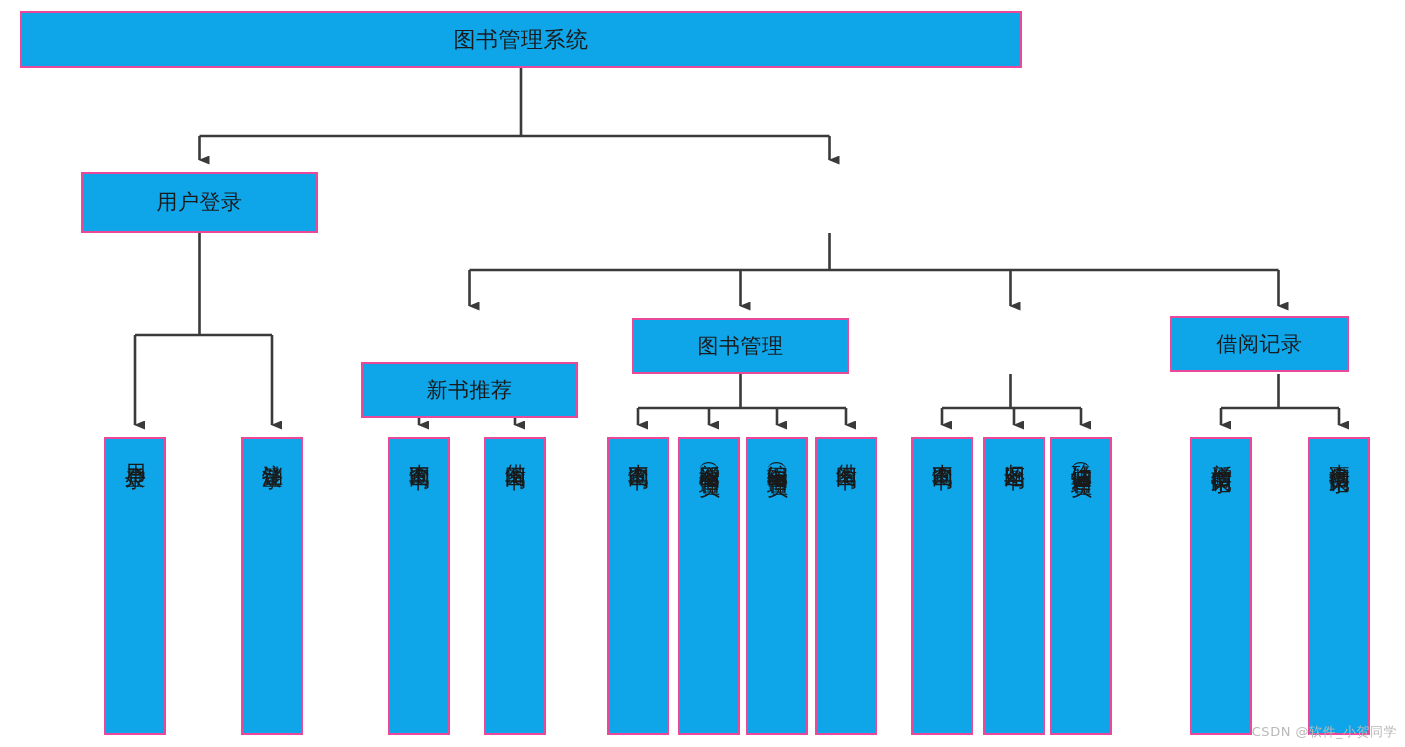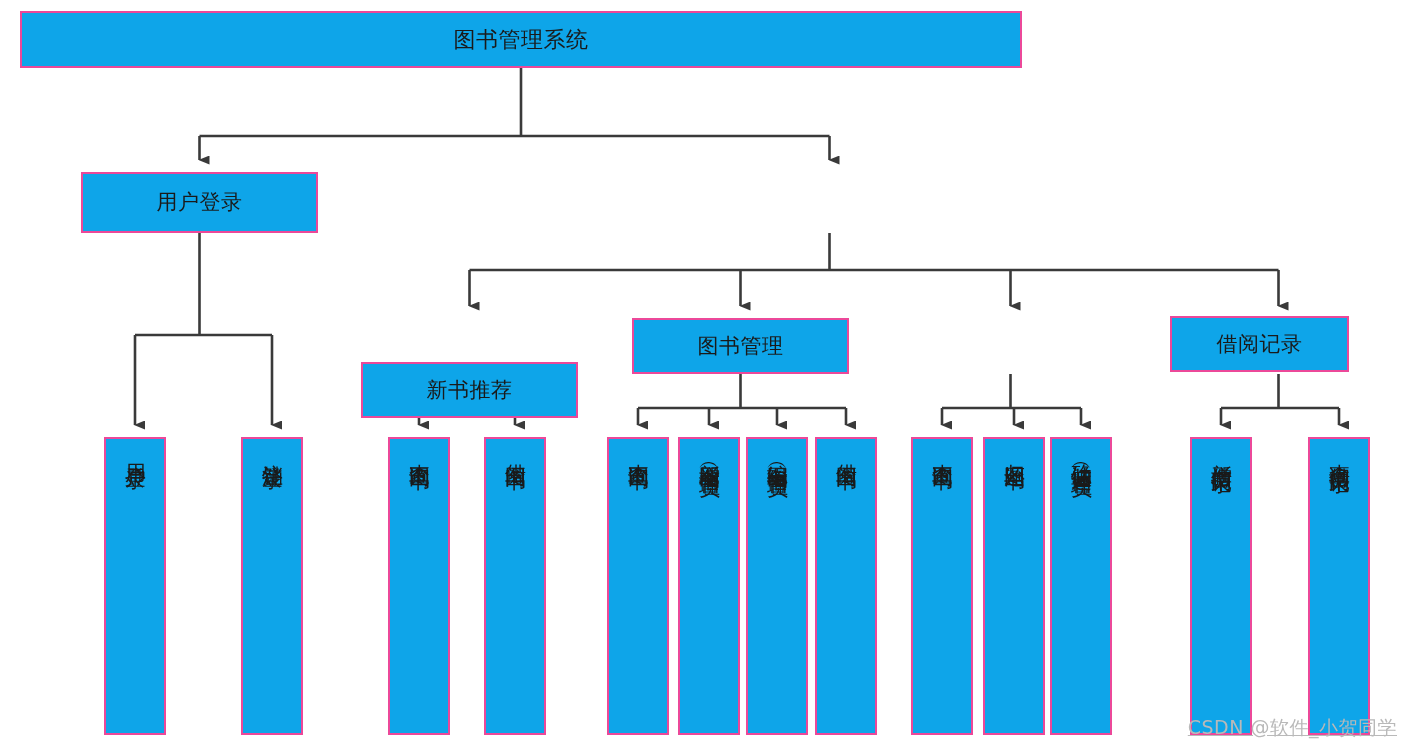--- a/index.html
+++ b/index.html
@@ -57,26 +57,25 @@
     text-orientation: upright;
     font-size: 21px;
     line-height: 1.18;
     letter-spacing: 2px;
     white-space: normal;
   }
   #watermark {
     position: absolute;
     right: 8px;
     bottom: 6px;
-    font-size: 19px;
+    font-size: 13px;
     color: #b9b9b9;
     letter-spacing: 0.5px;
     z-index: 5;
     white-space: nowrap;
-    text-decoration: underline;
   }
 </style>
 </head>
 <body>
 
 <div id="diagram-canvas">
 
   <svg id="edge-layer" viewBox="0 0 1405 747" width="1405" height="747" xmlns="http://www.w3.org/2000/svg">
     <defs>
       <marker id="arrowhead" markerWidth="9" markerHeight="11" refX="4.5" refY="10" orient="auto" markerUnits="userSpaceOnUse">

